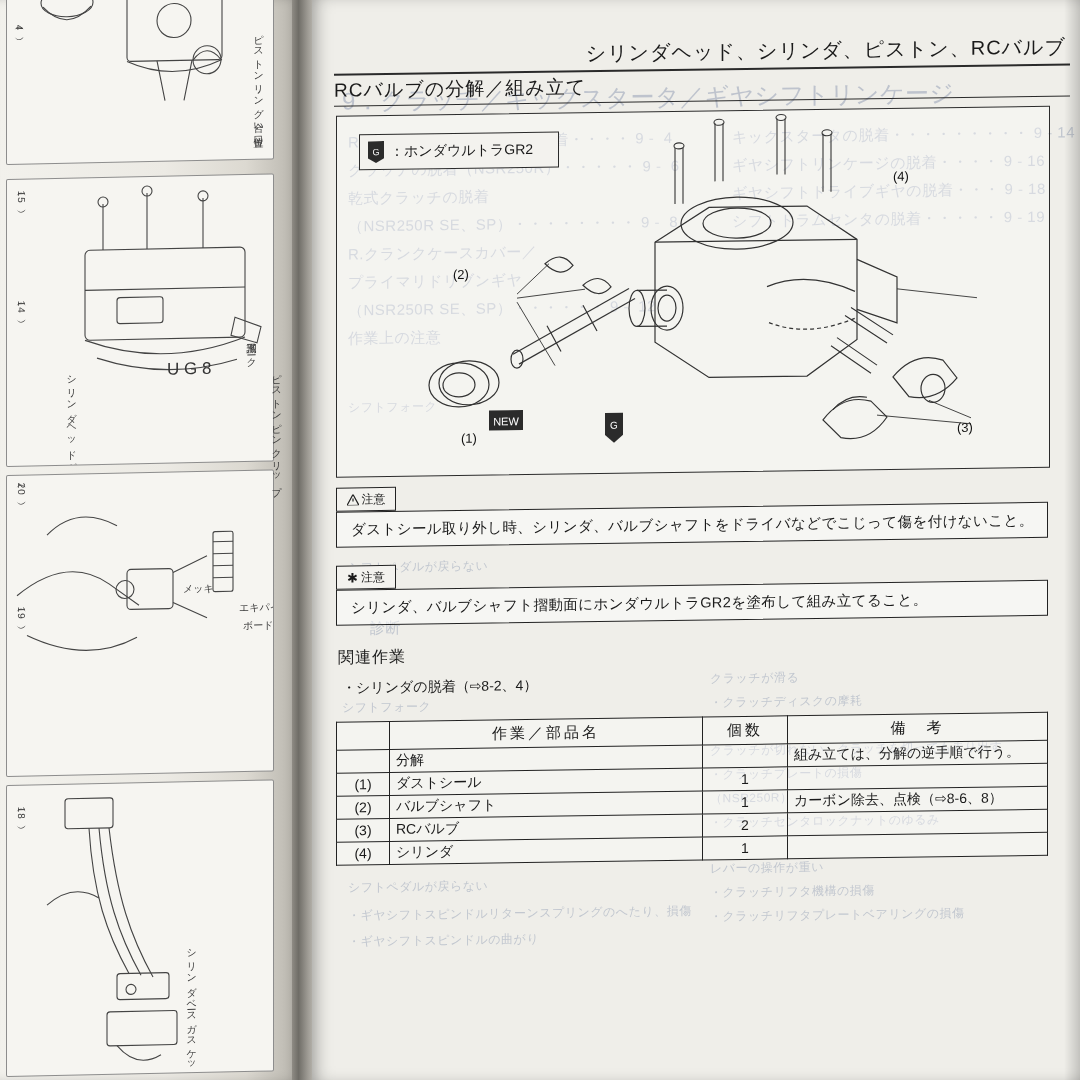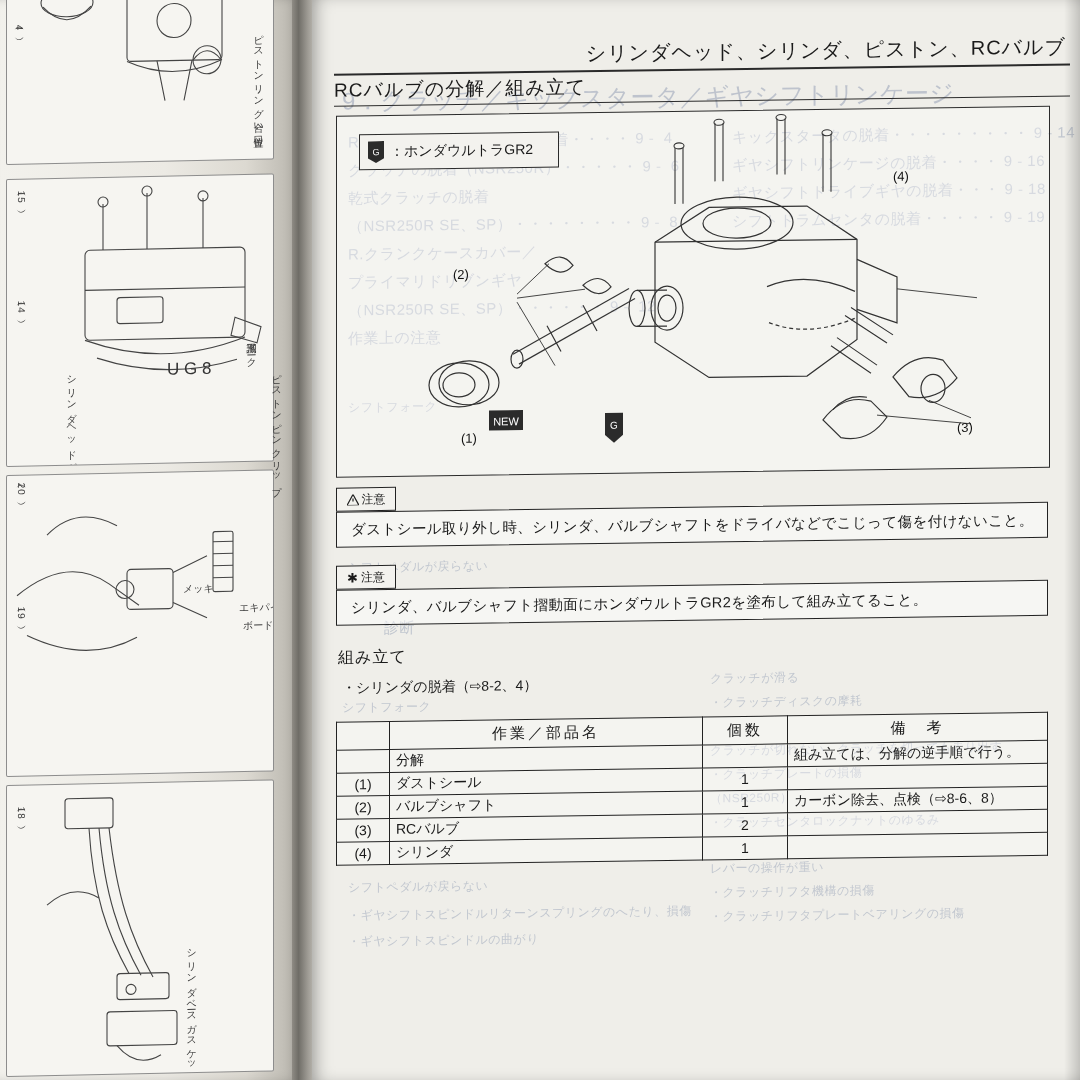--- a/index.html
+++ b/index.html
@@ -253,21 +253,21 @@
       <div class="ghost sm" style="left:36px;top:934px;">・ギヤシフトスピンドルの曲がり</div>
       <div class="ghost sm" style="left:398px;top:676px;">クラッチが滑る</div>
       <div class="ghost sm" style="left:398px;top:700px;">・クラッチディスクの摩耗</div>
       <div class="ghost sm" style="left:398px;top:748px;">クラッチが切れない、クラッチを切っても走り出す</div>
       <div class="ghost sm" style="left:398px;top:772px;">・クラッチプレートの損傷</div>
       <div class="ghost sm" style="left:398px;top:796px;">（NSR250R）</div>
       <div class="ghost sm" style="left:398px;top:820px;">・クラッチセンタロックナットのゆるみ</div>
       <div class="ghost sm" style="left:398px;top:866px;">レバーの操作が重い</div>
       <div class="ghost sm" style="left:398px;top:890px;">・クラッチリフタ機構の損傷</div>
       <div class="ghost sm" style="left:398px;top:914px;">・クラッチリフタプレートベアリングの損傷</div>
-      <div class="ghost" style="left:72px;top:620px;">診断</div>
+      <div class="ghost" style="left:58px;top:620px;">診断</div>
       <div class="ghost sm" style="left:30px;top:700px;">シフトフォーク</div>
 
       <div class="rp-header">シリンダヘッド、シリンダ、ピストン、RCバルブ</div>
       <div class="rp-header-rule"></div>
       <div class="sect-title">RCバルブの分解／組み立て</div>
       <div class="sect-rule"></div>
 
       <div class="figure">
 
         <div class="legend">
@@ -354,21 +354,21 @@
         <span>注意</span>
       </div>
       <div class="caution-box" style="left:24px;top:512px;width:712px;height:36px;">ダストシール取り外し時、シリンダ、バルブシャフトをドライバなどでこじって傷を付けないこと。</div>
 
       <div class="caution-badge" style="left:24px;top:566px;">
         <span style="font-size:13px;line-height:13px;">✱</span>
         <span>注意</span>
       </div>
       <div class="caution-box" style="left:24px;top:590px;width:712px;height:36px;">シリンダ、バルブシャフト摺動面にホンダウルトラGR2を塗布して組み立てること。</div>
 
-      <div class="rel-title" style="top:648px;">組み立て</div>
+      <div class="rel-title" style="top:648px;">関連作業</div>
       <div class="rel-item" style="top:680px;">・シリンダの脱着（⇨8‑2、4）</div>
 
       <table class="parts">
         <thead>
           <tr>
             <th class="c-no"></th>
             <th class="c-name">作業／部品名</th>
             <th class="c-qty">個数</th>
             <th class="c-rem">備　考</th>
           </tr>

